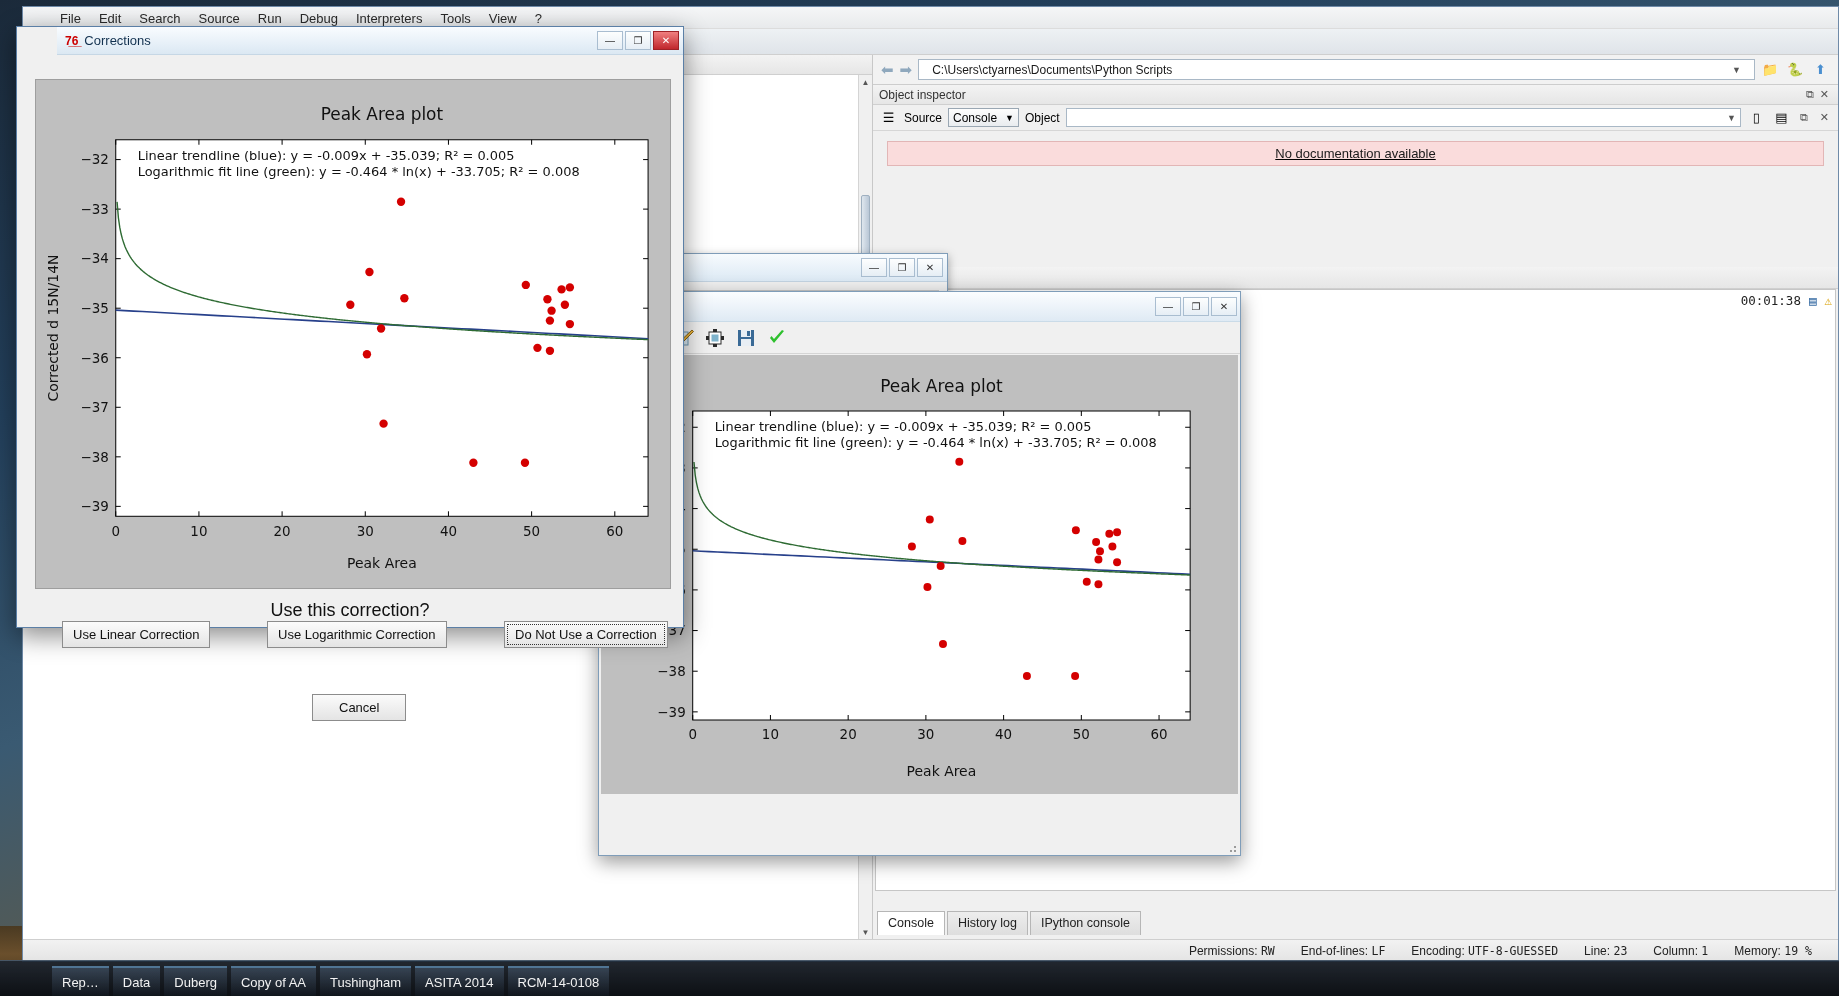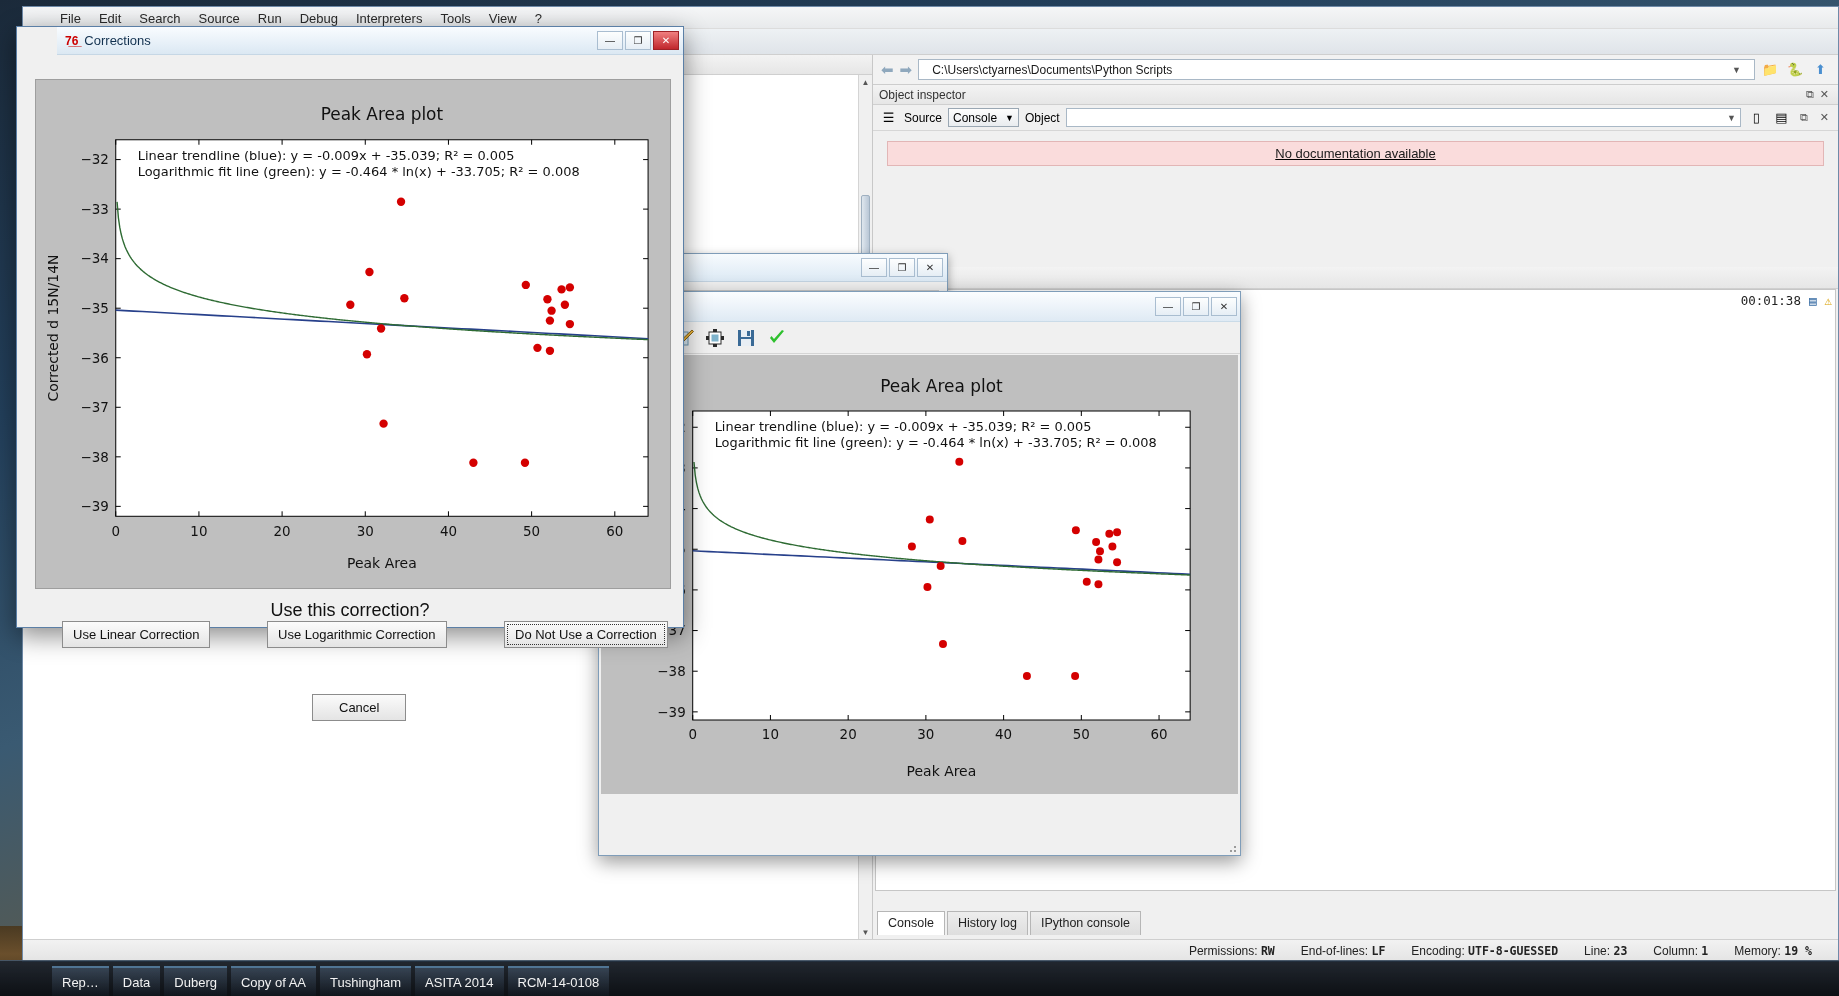--- a/index.html
+++ b/index.html
@@ -72,21 +72,21 @@
     font-family:"DejaVu Sans Mono", monospace; display:flex; align-items:center; gap:8px;}
   #console-tabs{ position:absolute; left:4px; bottom:4px; display:flex; align-items:flex-end; gap:2px;}
   .ctab{ border:1px solid #b6b6b6; border-bottom:0; background:linear-gradient(180deg,#ededed,#dedede);
     padding:4px 10px 5px; font-size:12.5px; color:#222; }
   .ctab.active{ background:#fff; }
   
   #statusbar{ position:absolute; left:0; right:0; bottom:0; height:22px;
     background:linear-gradient(180deg,#f2f2f2,#e4e4e4); border-top:1px solid #cfcfcf;
     display:flex; align-items:center; justify-content:flex-end; gap:26px; padding-right:26px;
     font-size:12px; color:#222;}
-  #statusbar b{ font-weight:bold; font-family:"DejaVu Sans Mono", monospace; font-size:11.5px;}
+  #statusbar b{ font-weight:normal; font-family:"DejaVu Sans Mono", monospace; font-size:11.5px;}
   
   #ed-tabsbar{ height:20px; background:linear-gradient(180deg,#f3f3f3,#e6e6e6); border-bottom:1px solid #cfcfcf;}
   #code{ position:absolute; left:0; top:20px; right:14px; bottom:0; background:#fff; overflow:hidden;
     font-family:"DejaVu Sans Mono", monospace; font-size:12.5px; line-height:15.2px;}
   .cl{ display:flex; height:15.2px; }
   .ln{ width:34px; text-align:right; padding-right:7px; color:#808080; flex:none; }
   .ct{ white-space:pre; }
   .c-com{ color:#a0a0a0; font-style:italic; }
   .c-com2{ color:#00a000; }
   .c-str{ color:#00a000; }

